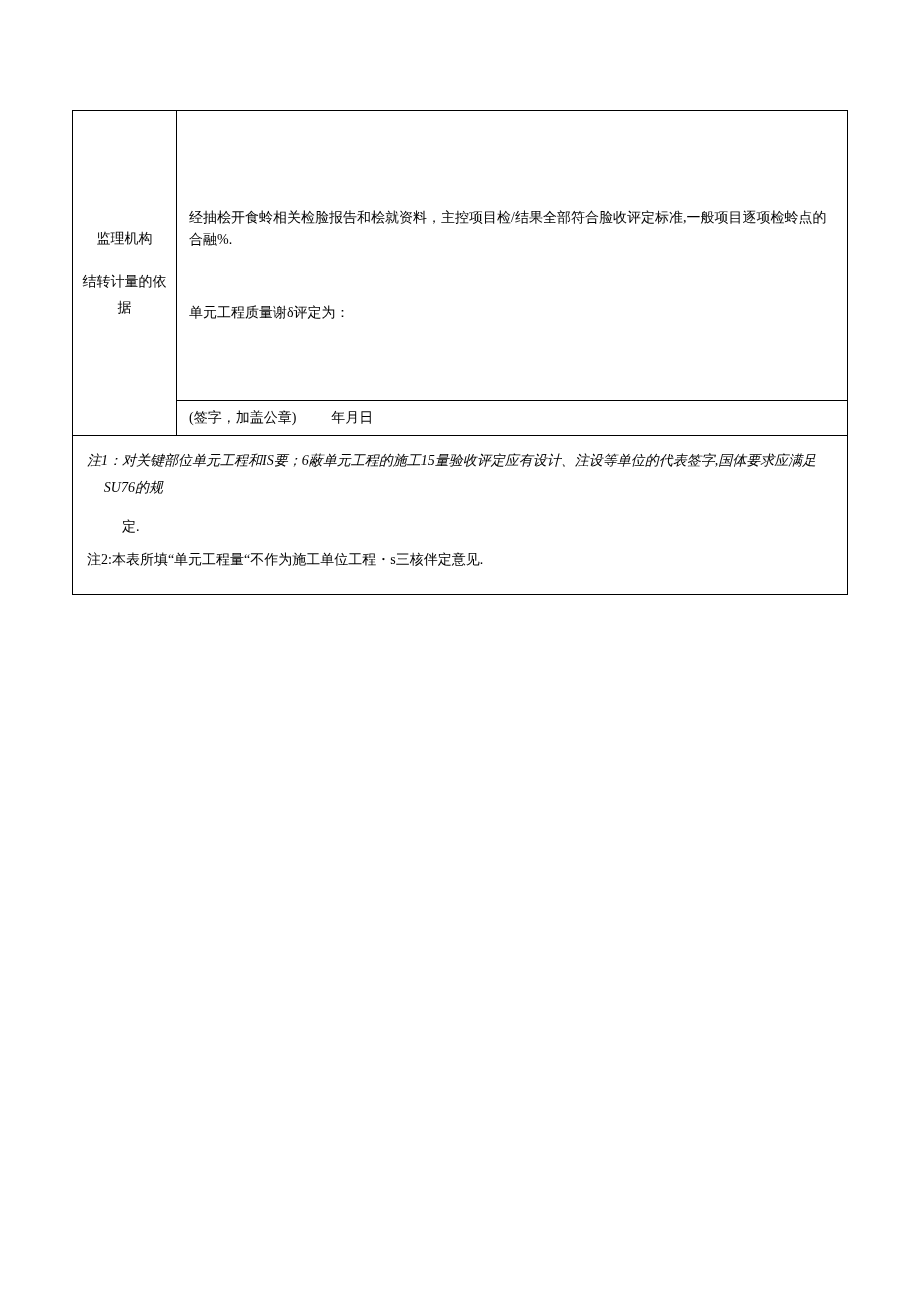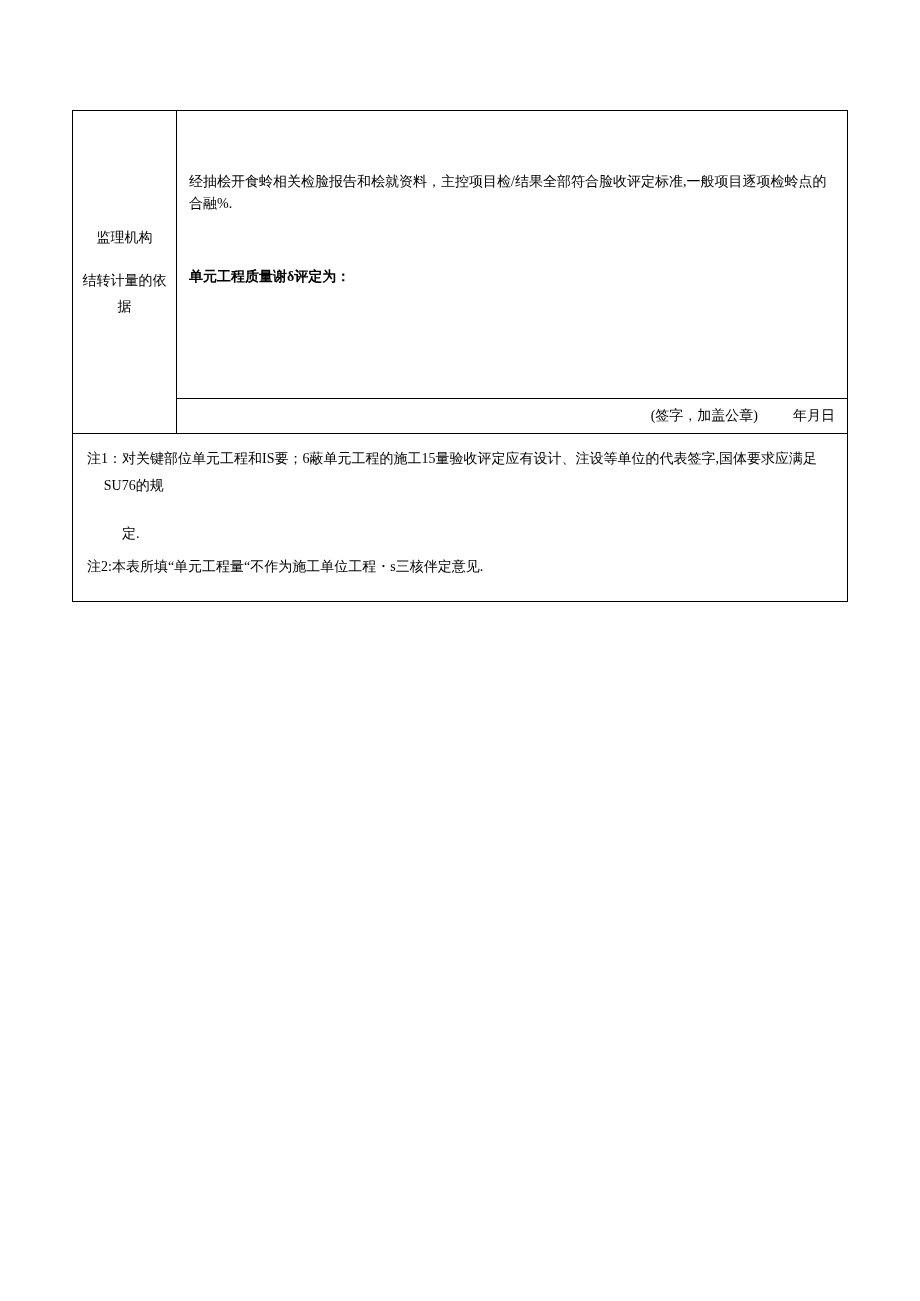--- a/index.html
+++ b/index.html
@@ -33,42 +33,43 @@
     .right-cell {
       padding: 0;
       vertical-align: top;
     }
     .content-upper {
       padding: 60px 10px 20px 12px;
       line-height: 1.6;
     }
     .content-para1 {
       margin-bottom: 50px;
+      margin-top: 36px;
     }
     .content-para2 {
-      margin-bottom: 90px;
-      font-weight: bold;
+      margin-bottom: 56px;
     }
     .signature-row {
       border-top: 1px solid #000;
       padding: 8px 12px;
-      text-align: right;
+      text-align: left;
     }
     .signature-inner {
       display: inline-block;
       white-space: pre;
     }
     .notes-cell {
       padding: 12px 14px 20px 14px;
       line-height: 1.9;
     }
     .note1 {
       padding-left: 1.2em;
       text-indent: -1.2em;
-      margin-bottom: 22px;
+      margin-bottom: 13px;
+      font-style: italic;
     }
     .note1-cont {
       padding-left: 2.5em;
       text-indent: 0;
     }
     .note2 {
       padding-left: 1.2em;
       text-indent: -1.2em;
     }
   </style>

